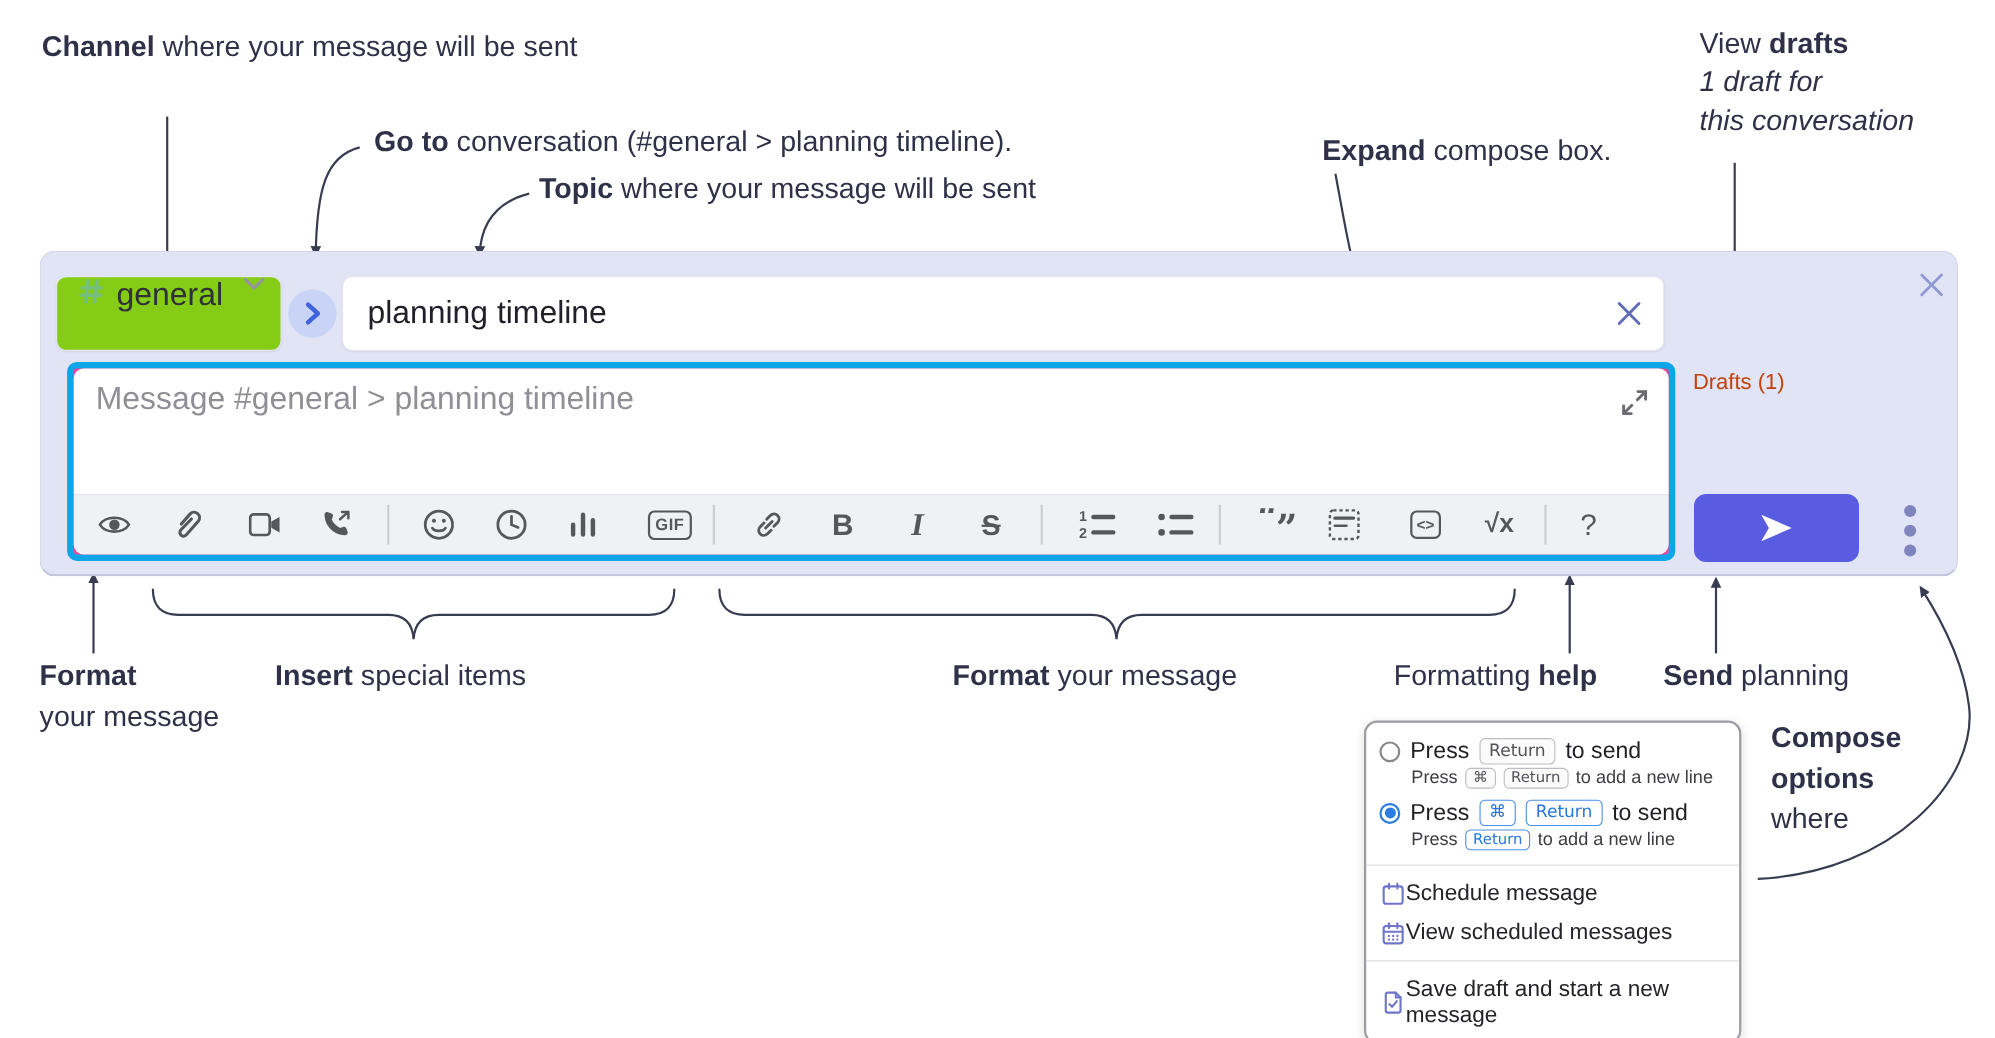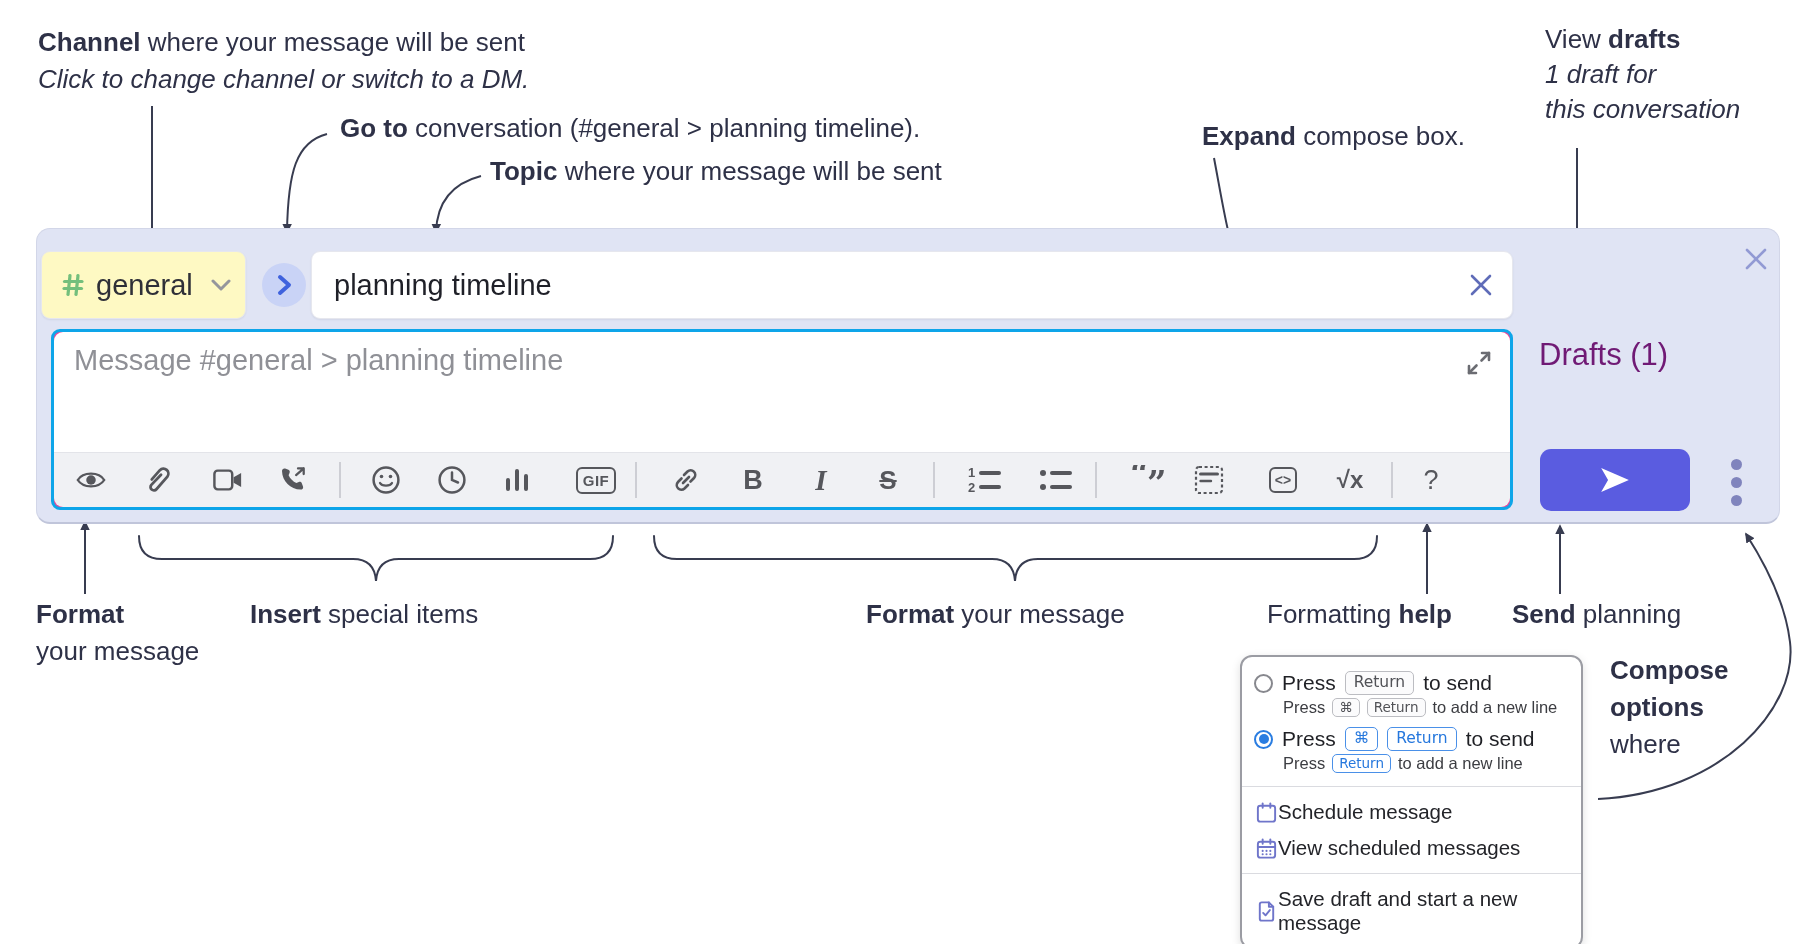--- a/index.html
+++ b/index.html
@@ -6,51 +6,51 @@
   .canvas{position:relative;width:1814px;height:944px;background:#fff;overflow:hidden;
           font-family:"Liberation Sans",sans-serif;color:#2e3147;}
   .overlay{position:absolute;left:0;top:0;width:1814px;height:944px;pointer-events:none;}
   .ann{position:absolute;font-size:26px;line-height:37px;color:#2e3147;white-space:nowrap;}
   .ann b{font-weight:700;}
   .ann .it{font-style:italic;}
   
   .compose{position:absolute;left:36px;top:228px;width:1744px;height:296px;
            background:#e0e4f4;border:1px solid #d2d6e8;border-bottom:2px solid #c0c5da;
            border-radius:14px;box-sizing:border-box;}
-  .chan-select{position:absolute;left:4px;top:22px;width:205px;height:68px;background:#fef9c3;
+  .chan-select{position:absolute;left:14px;top:22px;width:205px;height:68px;background:#84cc16;
            border:1px solid #e6e7ee;border-radius:9px;box-shadow:0 1px 2px rgba(40,45,80,.08);
-           display:flex;align-items:center;padding:0 14px 0 18px;box-sizing:border-box;gap:10px;cursor:pointer;}
+           display:flex;padding:0 14px 0 18px;box-sizing:border-box;gap:10px;cursor:pointer;}
   .chan-select .lbl{font-size:29px;color:#2f3038;flex:1;}
   .go-btn{position:absolute;left:225px;top:34px;width:44px;height:44px;border-radius:50%;
           background:#c9d3f6;display:flex;align-items:center;justify-content:center;cursor:pointer;}
   .topic-wrap{position:absolute;left:274px;top:22px;width:1202px;height:68px;}
   .topic-wrap input{width:100%;height:100%;border:1px solid #e6e7ee;border-radius:9px;box-sizing:border-box;
           font-family:"Liberation Sans",sans-serif;font-size:29px;color:#1f2028;padding:0 60px 0 22px;
           box-shadow:0 1px 2px rgba(40,45,80,.08);outline:none;}
   .topic-clear{position:absolute;right:18px;top:20px;cursor:pointer;}
   .box-close{position:absolute;left:1705px;top:16px;width:28px;height:28px;cursor:pointer;}
-  .msg-box{position:absolute;left:14px;top:100px;width:1462px;height:181px;background:#ec4899;
-           border:3px solid #0ea5e9;border-radius:9px;box-sizing:border-box;display:flex;flex-direction:column;}
+  .msg-box{position:absolute;left:24px;top:100px;width:1462px;height:181px;background:#ec4899;
+           border:6px solid #0ea5e9;border-radius:9px;box-sizing:border-box;display:flex;flex-direction:column;}
   .msg-box textarea{flex:1;border:none;resize:none;outline:none;border-radius:9px 9px 0 0;
            font-family:"Liberation Sans",sans-serif;font-size:29px;color:#1f2028;padding:12px 60px 0 20px;}
   .msg-box textarea::placeholder{color:#8f9096;}
   .expand-btn{position:absolute;right:16px;top:16px;cursor:pointer;}
   .toolbar{height:54px;background:#f0f1f4;border-top:1px solid #e3e4e9;border-radius:0 0 9px 9px;position:relative;}
   .tb{position:absolute;top:11px;width:30px;height:32px;display:flex;align-items:center;justify-content:center;
       color:#56575c;cursor:pointer;}
   .tb-div{position:absolute;top:9px;width:2px;height:36px;background:#cdced4;}
   .tb-letter{font-size:27px;font-weight:700;color:#56575c;}
   .tb-italic{font-family:"Liberation Serif",serif;font-style:italic;font-size:29px;font-weight:600;color:#56575c;}
   .tb-strike{font-size:26px;font-weight:700;color:#56575c;text-decoration:line-through;}
   .tb-math{font-size:24px;font-weight:600;color:#56575c;white-space:nowrap;}
   .gif-badge{border:2.5px solid #56575c;border-radius:6px;font-size:15px;font-weight:700;
       color:#56575c;padding:3px 5px;letter-spacing:.5px;}
   .code-badge{border:2.5px solid #56575c;border-radius:6px;font-size:14px;font-weight:700;
       color:#56575c;padding:3px 4px;letter-spacing:0;}
-  .drafts-link{position:absolute;left:1502px;top:108px;font-size:31px;color:#701a75;cursor:pointer;}
+  .drafts-link{position:absolute;left:1502px;top:108px;font-size:20px;color:#c2410c;cursor:pointer;}
   .send-btn{position:absolute;left:1503px;top:220px;width:150px;height:62px;border-radius:11px;
       background:#5a5ce0;display:flex;align-items:center;justify-content:center;cursor:pointer;}
   .dots{position:absolute;left:1694px;top:230px;display:flex;flex-direction:column;gap:7px;cursor:pointer;}
   .dots i{width:11px;height:11px;border-radius:50%;background:#8084bd;}
   
   .popup{position:absolute;left:1240px;top:655px;width:343px;background:#fff;border:2px solid #9b9ca3;
       border-radius:12px;box-shadow:0 3px 10px rgba(0,0,0,.13);box-sizing:border-box;
       padding:10px 0 10px 0;color:#1f2025;}
   .opt-row{display:flex;align-items:center;gap:9px;padding:4px 14px 0 12px;font-size:21px;}
   .opt-sub{display:flex;align-items:center;gap:7px;padding:3px 14px 6px 41px;font-size:16.5px;color:#3c3d42;}
@@ -86,21 +86,20 @@
       <path d="M1427 594 L1427 524" marker-end="url(#arr)"></path>
       <path d="M1560 594 L1560 526" marker-end="url(#arr)"></path>
       <path d="M1598 799 C1722 793 1798 708 1790 642 C1785 600 1764 562 1746 534" marker-end="url(#arr)"></path>
       <path stroke-linecap="round" d="M139 536 C139 551 147 559 162 559 L353 559 C367 559 375 566 376 581 C377 566 385 559 399 559 L590 559 C605 559 613 551 613 536"></path>
       <path stroke-linecap="round" d="M654 536 C654 551 662 559 677 559 L992 559 C1006 559 1014 566 1015 581 C1016 566 1024 559 1038 559 L1354 559 C1369 559 1377 551 1377 536"></path>
     </g>
   </svg>
 
   <div class="ann" style="left:38px;top:24px;">
     <div><b>Channel</b><span> where your message will be sent</span></div>
-    <div class="it">Click to change channel or switch to a DM.</div>
   </div>
 
   <div class="ann" style="left:340px;top:110px;">
     <b>Go to</b><span> conversation (#general &gt; planning timeline).</span>
   </div>
 
   <div class="ann" style="left:490px;top:153px;">
     <b>Topic</b><span> where your message will be sent</span>
   </div>
 

